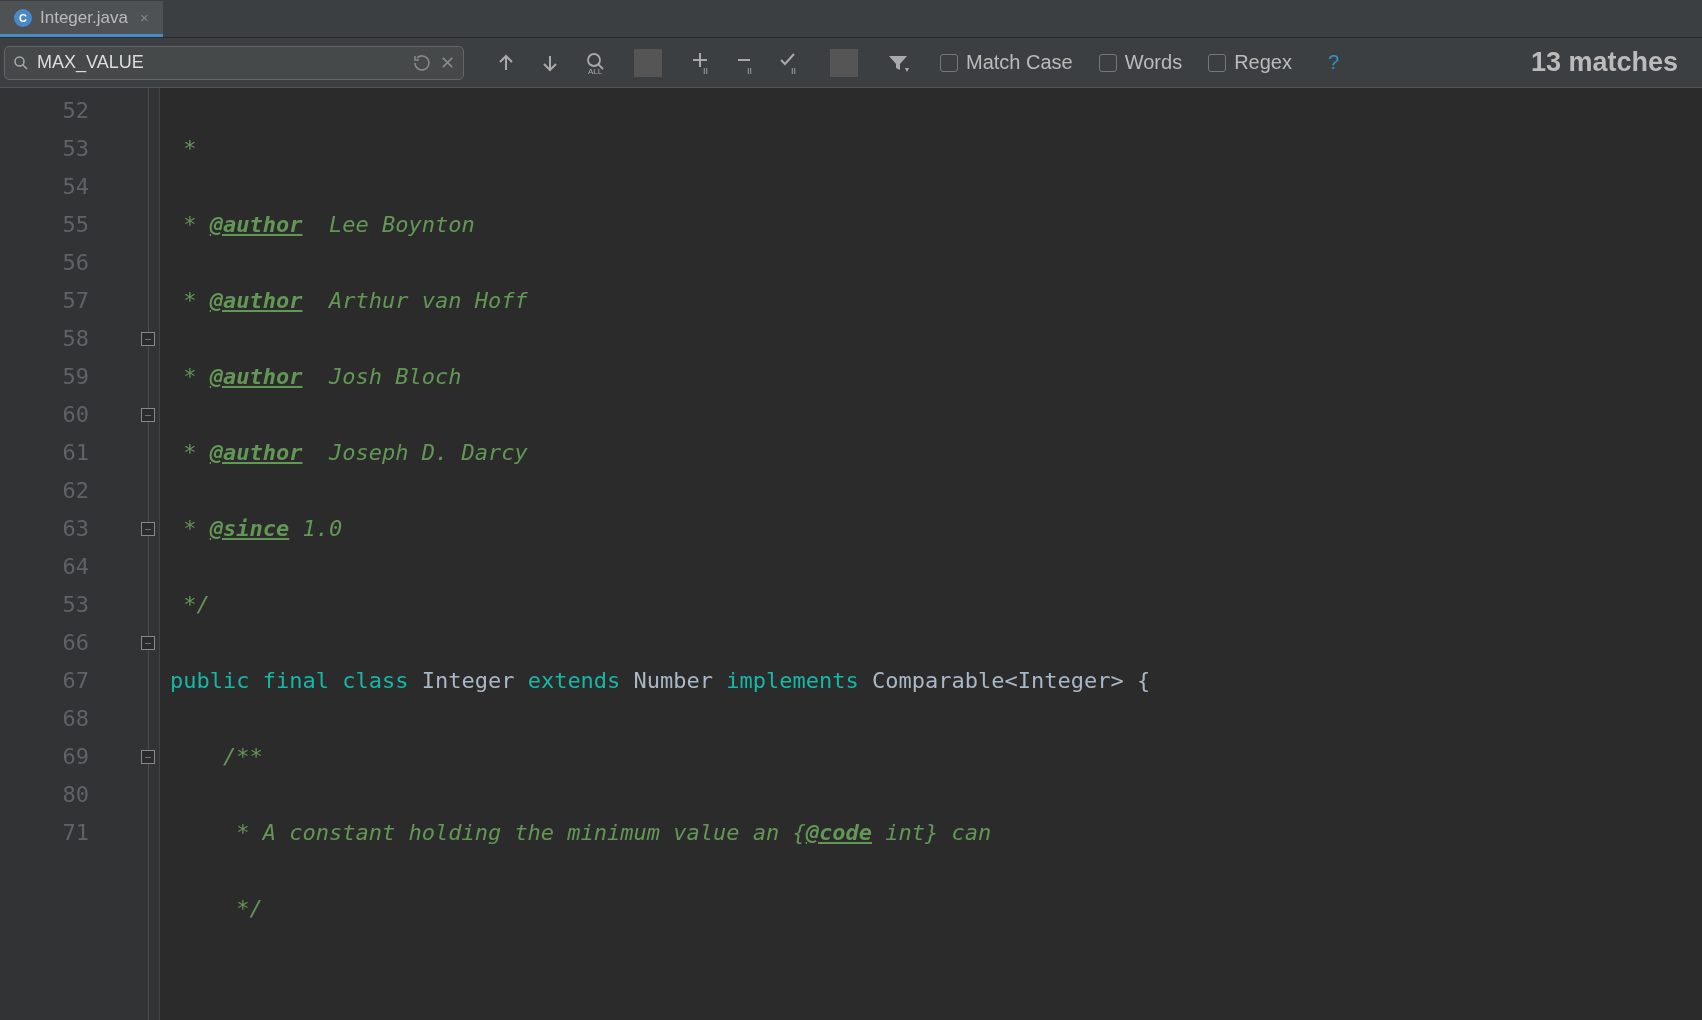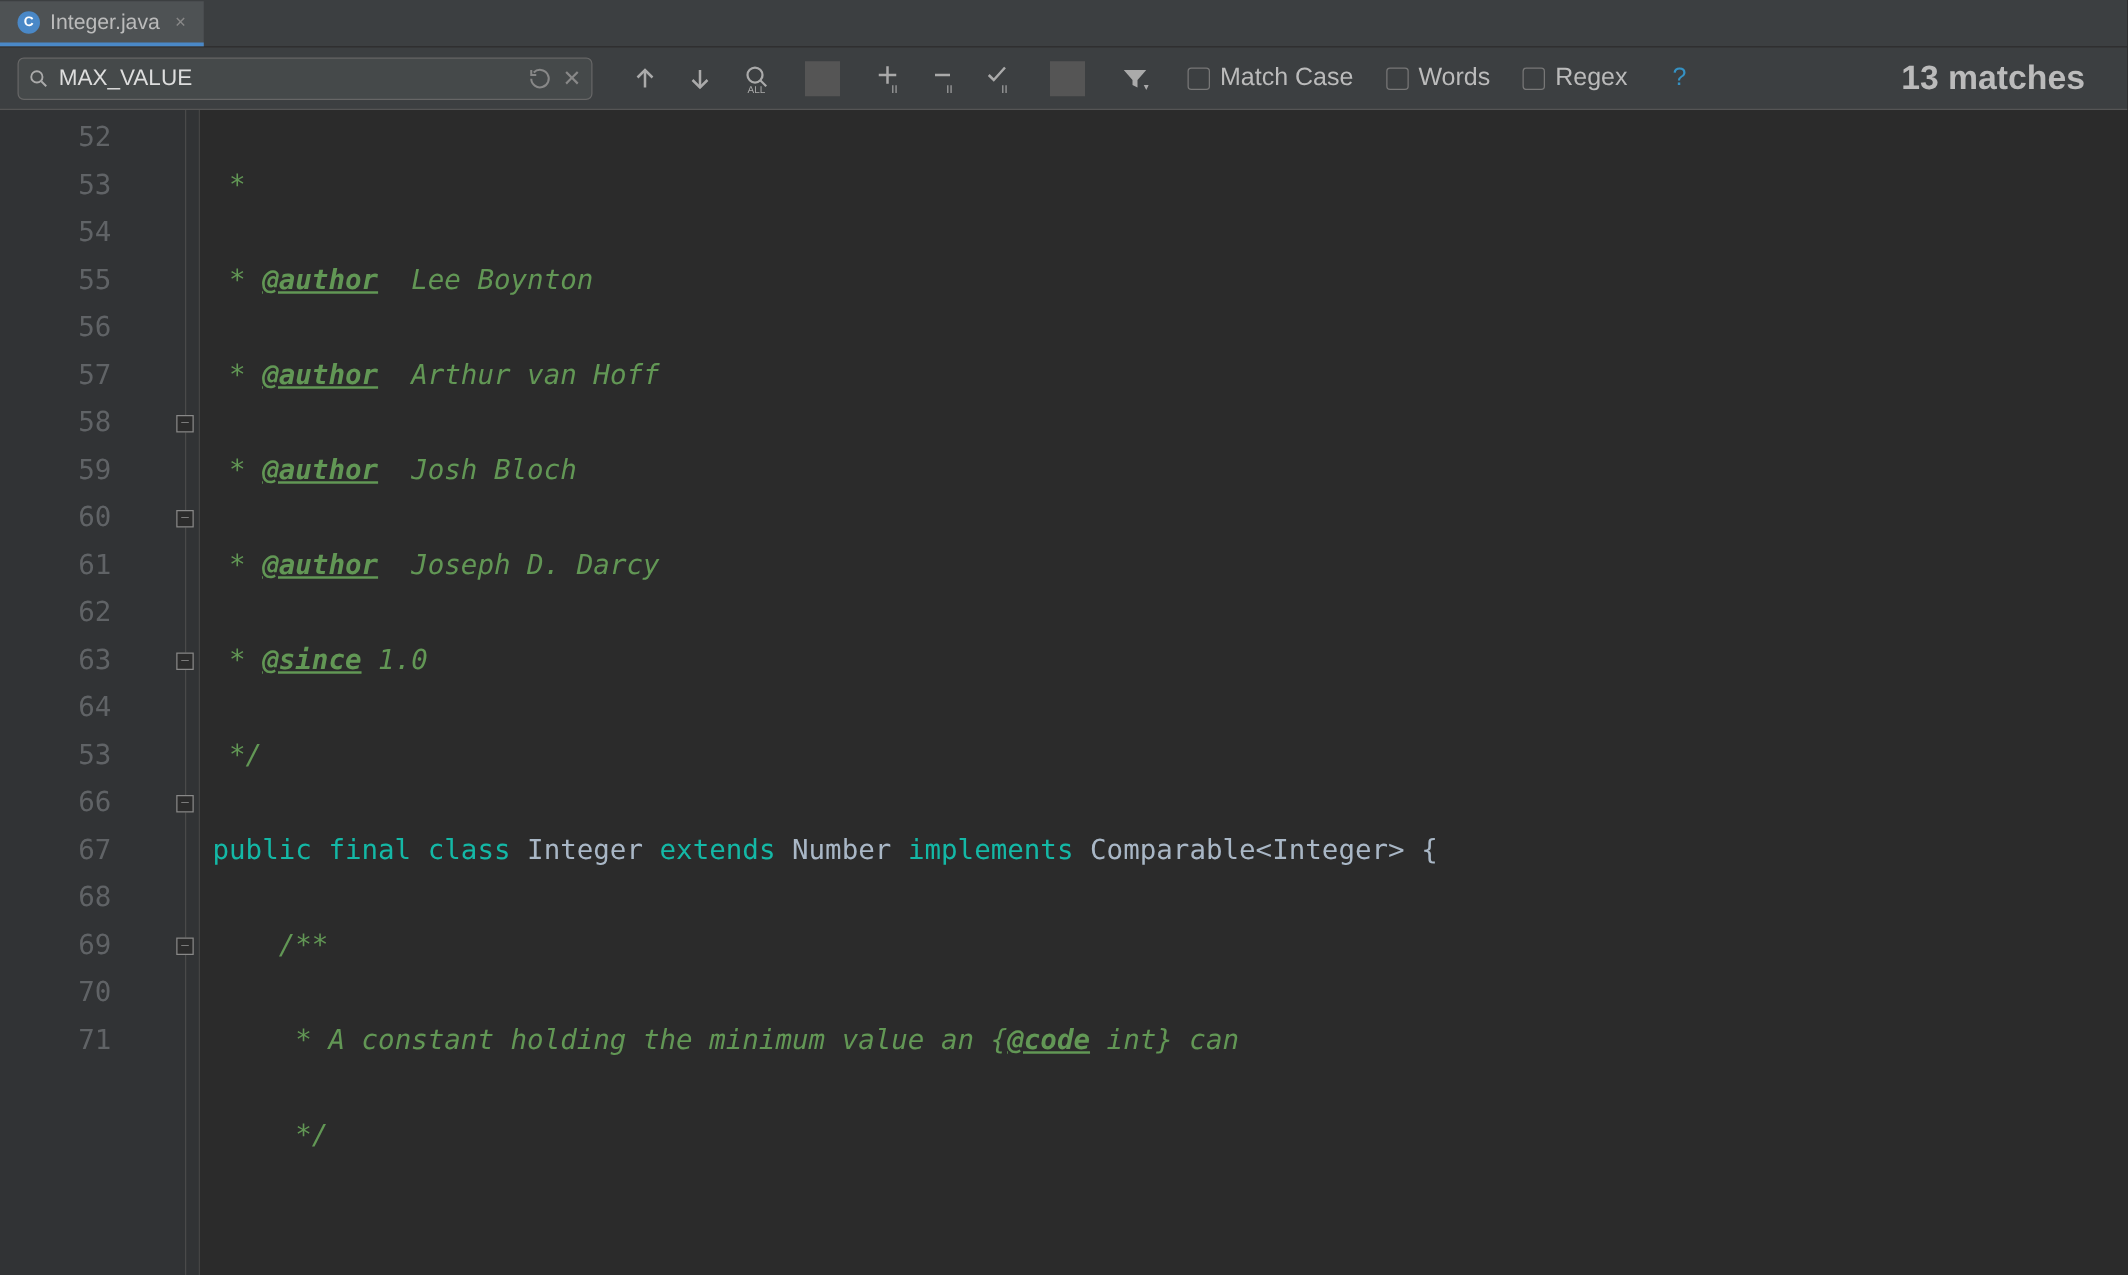--- a/index.html
+++ b/index.html
@@ -50,21 +50,21 @@
     font-size: 15px;
     margin-left: 4px;
   }
 
   .find-bar {
     background: #3c3f41;
     height: 50px;
     border-bottom: 1px solid #555;
     display: flex;
     align-items: center;
-    padding: 0 14px;
+    padding: 0 4px;
     gap: 8px;
     font-family: -apple-system, "Segoe UI", sans-serif;
   }
   .find-input-wrap {
     display: flex;
     align-items: center;
     background: #45494a;
     border: 1px solid #666;
     border-radius: 5px;
     height: 34px;
@@ -329,21 +329,21 @@
     <div class="ln">60<span class="fold-marker">–</span></div>
     <div class="ln">61</div>
     <div class="ln">62</div>
     <div class="ln">63<span class="fold-marker">–</span></div>
     <div class="ln">64</div>
     <div class="ln">53</div>
     <div class="ln">66<span class="fold-marker">–</span></div>
     <div class="ln">67</div>
     <div class="ln">68</div>
     <div class="ln">69<span class="fold-marker">–</span></div>
-    <div class="ln">70</div>
+    <div class="ln">80</div>
     <div class="ln">71</div>
   </div>
 
   <div class="code">
 <div class="row"><span class="c-comment"> *</span></div>
 <div class="row"><span class="c-comment"> * </span><span class="c-tag">@author</span><span class="c-comment">  Lee Boynton</span></div>
 <div class="row"><span class="c-comment"> * </span><span class="c-tag">@author</span><span class="c-comment">  Arthur van Hoff</span></div>
 <div class="row"><span class="c-comment"> * </span><span class="c-tag">@author</span><span class="c-comment">  Josh Bloch</span></div>
 <div class="row"><span class="c-comment"> * </span><span class="c-tag">@author</span><span class="c-comment">  Joseph D. Darcy</span></div>
 <div class="row"><span class="c-comment"> * </span><span class="c-tag">@since</span><span class="c-comment"> 1.0</span></div>

